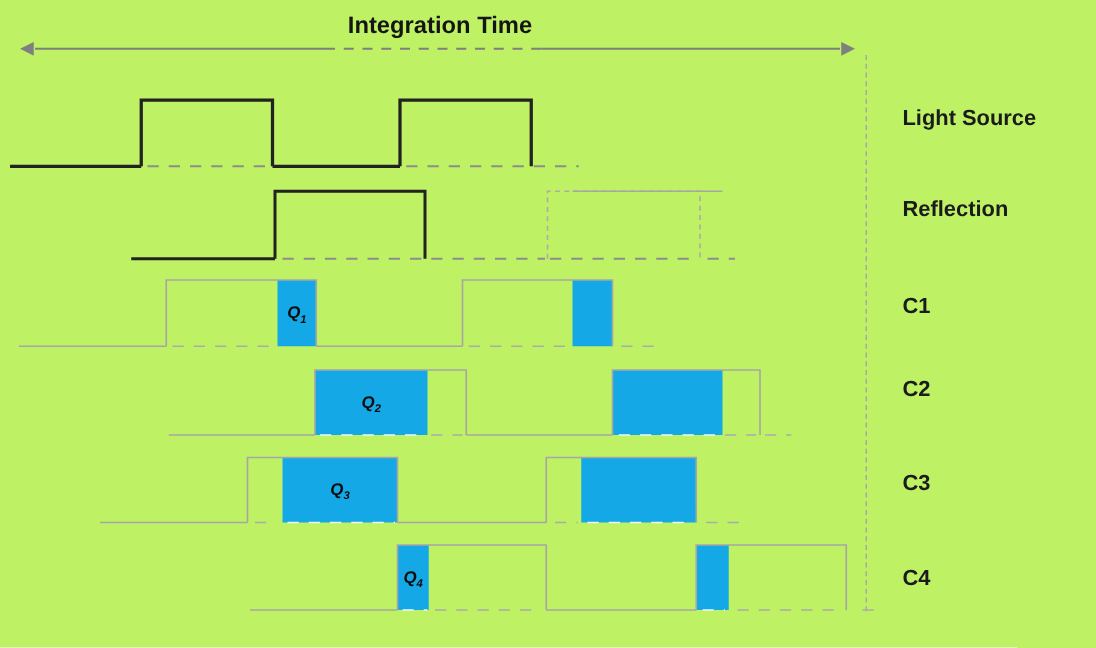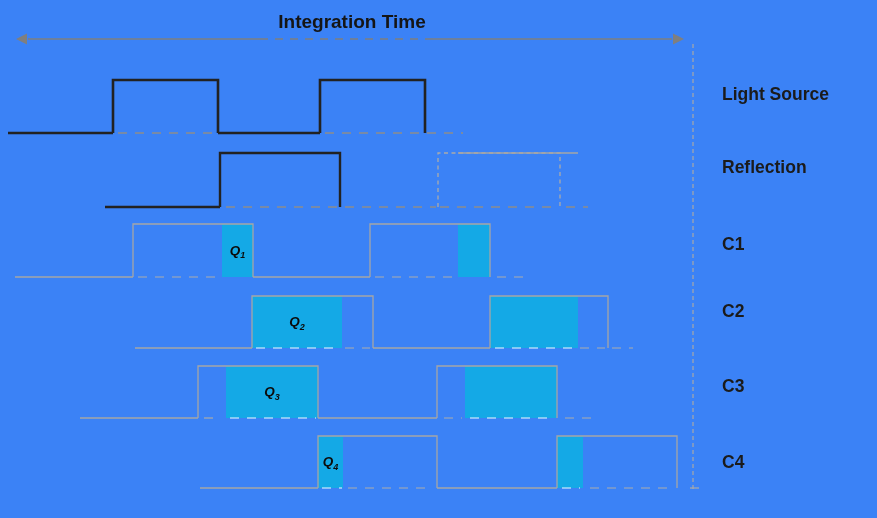--- a/index.html
+++ b/index.html
@@ -1,17 +1,17 @@
 <!DOCTYPE html>
 <html><head>
 <meta charset="utf-8">
 <style>
   html,body{margin:0;padding:0;background:#ffffff;}
   .stage{
-    position:relative;width:877px;height:518px;background:#3b82f6;overflow:hidden;
+    position:relative;width:877px;height:518px;background:#bef264;overflow:hidden;
     font-family:"Liberation Sans",sans-serif;
   }
   #wave-svg{position:absolute;left:0;top:0;}
   text.title-label{font-family:"Liberation Sans",sans-serif;font-weight:bold;font-size:19px;fill:#151515;}
   text.row-label{font-family:"Liberation Sans",sans-serif;font-weight:bold;font-size:17.5px;fill:#1b1b1b;}
   text.q-label{font-family:"Liberation Sans",sans-serif;font-weight:bold;font-style:italic;font-size:13.5px;fill:#0c0c0c;}
   .q-sub{font-size:9px;}
 </style>
 </head>
 <body>

